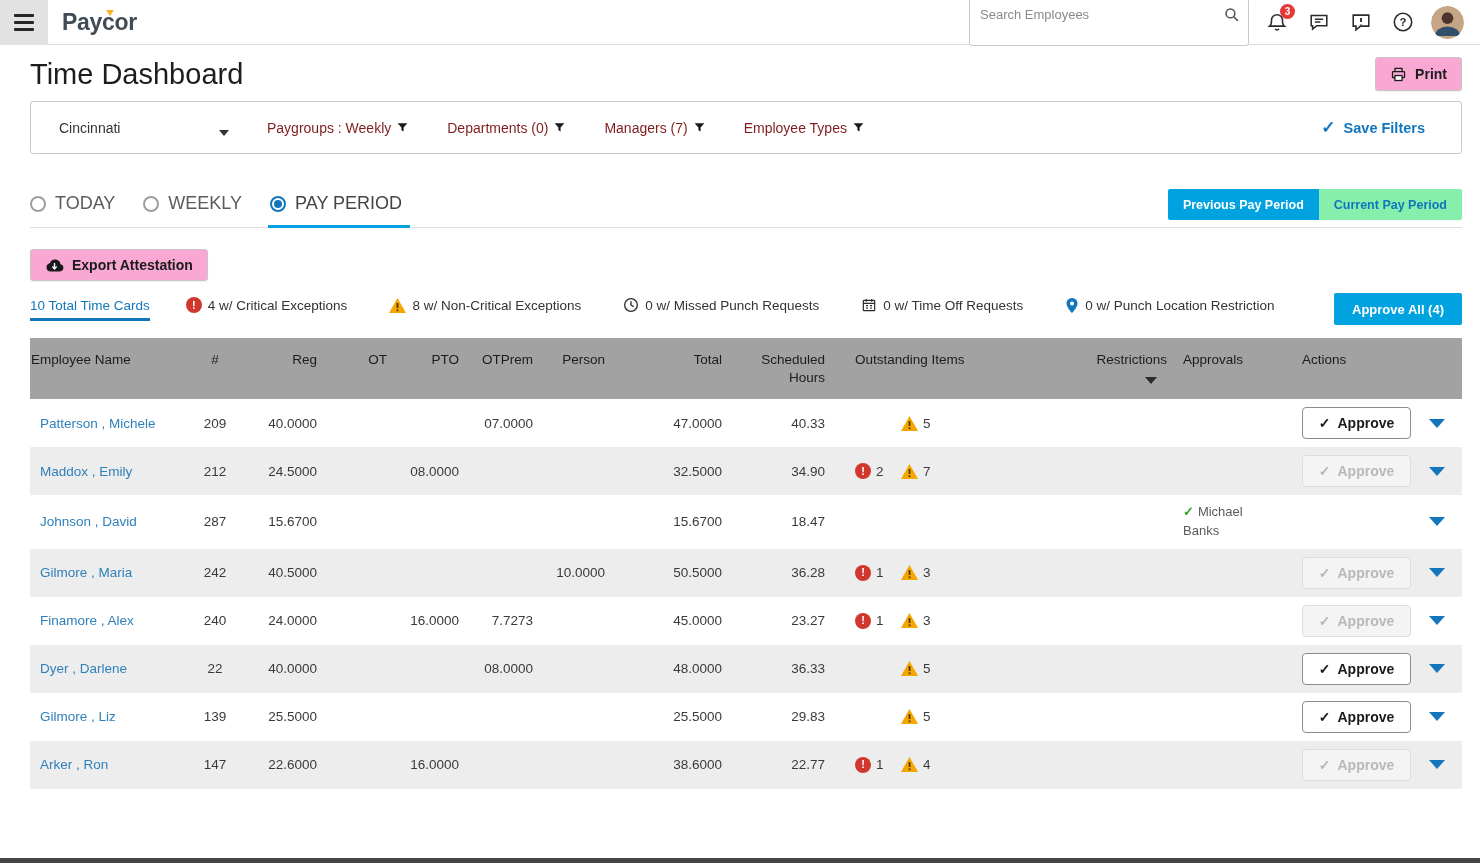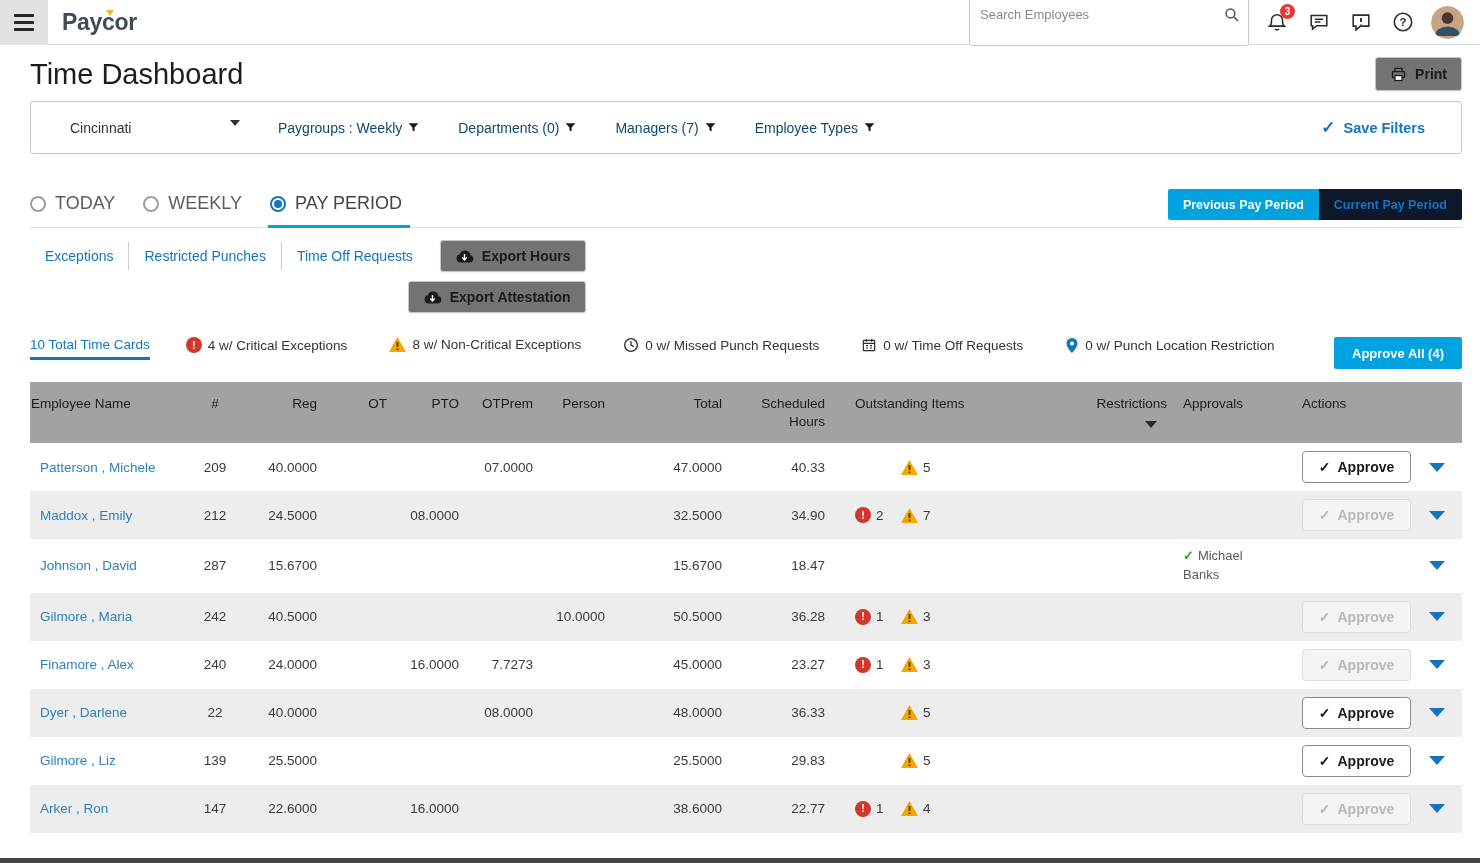--- a/index.html
+++ b/index.html
@@ -22,62 +22,62 @@
   .icon-btn { position:relative; display:flex; align-items:center; justify-content:center; width:28px; height:28px; cursor:pointer; }
   .badge { position:absolute; top:-4px; right:-4px; min-width:15px; height:15px; background:#e53935; color:#fff;
     font-size:10px; font-weight:bold; border-radius:8px; display:flex; align-items:center; justify-content:center; padding:0 3px; }
   .avatar { width:33px; height:33px; border-radius:50%; overflow:hidden; cursor:pointer; }
 
   
   .content { padding:0 18px 0 30px; }
   .title-row { display:flex; align-items:center; justify-content:space-between; margin:12px 0 10px; }
   .page-title { font-size:29px; font-weight:400; color:#1d1d1d; }
   .btn-outline { display:inline-flex; align-items:center; gap:8px; height:34px; padding:0 14px;
-    border:1px solid #c6c6c6; border-radius:3px; background:#737373; font-size:14px; font-weight:bold; color:#1b1b1b;
+    border:1px solid #c6c6c6; border-radius:3px; background:#f9a8d4; font-size:14px; font-weight:bold; color:#1b1b1b;
     cursor:pointer; font-family:inherit; box-shadow:0 1px 2px rgba(0,0,0,0.06); }
 
   
   .filter-bar { border:1px solid #c9c9c9; border-radius:3px; height:53px; display:flex; align-items:center;
     padding:0 28px; margin-bottom:28px; }
-  .loc-select { display:flex; align-items:flex-start; justify-content:space-between; width:170px; cursor:pointer; font-size:14px; color:#333;margin-left:11px; }
+  .loc-select { display:flex; align-items:flex-end; justify-content:space-between; width:170px; cursor:pointer; font-size:14px; color:#333; }
   .dd-caret { width:0; height:0; border-left:5px solid transparent; border-right:5px solid transparent; border-top:6px solid #333; }
-  .filter-item { margin-left:38px; display:flex; align-items:center; gap:5px; font-size:14px; color:#0c4a6e; cursor:pointer; }
+  .filter-item { margin-left:38px; display:flex; align-items:center; gap:5px; font-size:14px; color:#7f1d1d; cursor:pointer; }
   .save-filters { margin-left:auto; margin-right:8px; display:flex; align-items:center; gap:8px; color:#1276bd;
     font-size:14.5px; font-weight:bold; cursor:pointer; }
   .save-filters .chk { font-size:17px; font-weight:bold; }
 
   
   .view-switch { display:flex; align-items:center; border-bottom:1px solid #e0e0e0; }
   .radio-group { display:flex; align-items:center; gap:9px; margin-right:28px; cursor:pointer;
     position:relative; padding:11px 0 13px; }
   .radio { width:16px; height:16px; border:2px solid #9e9e9e; border-radius:50%; background:#fff; position:relative; }
   .radio-label { font-size:18px; color:#5c5c5c; }
   .radio-group.active .radio { border-color:#1276bd; }
   .radio-group.active .radio::after { content:""; position:absolute; left:2px; top:2px; width:8px; height:8px;
     border-radius:50%; background:#1276bd; }
   .radio-group.active .radio-label { color:#444; }
   .radio-group.active::after { content:""; position:absolute; left:-2px; right:-8px; bottom:-1px; height:3px; background:#00a3e0; }
   .seg-btns { margin-left:auto; display:flex; }
   .seg-btn { height:31px; padding:0 15px; font-size:12.5px; font-weight:bold; border:none; cursor:pointer; font-family:inherit; }
   .seg-prev { background:#00a3e0; color:#fff; border-radius:2px 0 0 2px; }
-  .seg-curr { background:#0f172a; color:#1276bd; border-radius:0 2px 2px 0; }
+  .seg-curr { background:#86efac; color:#1276bd; border-radius:0 2px 2px 0; }
 
   
   .period-section { margin-top:12px; display:flex; justify-content:space-between; }
   .pp-range { font-size:13.5px; font-weight:bold; color:#333; margin-top:4px; }
   .pp-updated { font-size:13px; color:#8c8c8c; margin-top:10px; }
   .period-right { display:flex; flex-direction:column; align-items:flex-end; }
   .links-row { display:flex; align-items:center; }
   .pp-link { color:#1276bd; font-size:14px; padding:0 15px; cursor:pointer; text-decoration:none; }
   .vsep { width:1px; height:28px; background:#ccc; }
   .btn-export { margin-left:12px; }
   .attn-btn { margin-top:9px; }
 
   
-  .summary-bar { margin-top:24px; display:flex; align-items:flex-start; }
+  .summary-bar { margin-top:12px; display:flex; align-items:center; }
   .sum-item { display:flex; align-items:center; gap:6px; font-size:13.5px; color:#333; margin-right:42px;
     padding-bottom:8px; cursor:pointer; position:relative; white-space:nowrap; }
   .sum-item.active { color:#1276bd; margin-right:36px; }
   .sum-item.active::after { content:""; position:absolute; left:0; right:0; bottom:0; height:3px; background:#1276bd; }
   .crit-badge { width:16px; height:16px; border-radius:50%; background:#d0382d; color:#fff; font-size:11px; font-weight:bold;
     display:inline-flex; align-items:center; justify-content:center; line-height:1; flex:none; }
   .approve-all { margin-left:auto; height:32px; padding:0 18px; background:#00a3e0; color:#fff; border:none;
     border-radius:2px; font-size:13px; font-weight:bold; cursor:pointer; font-family:inherit; margin-bottom:0; }
 
   
@@ -236,35 +236,20 @@
       <span class="radio-label">PAY PERIOD</span>
     </div>
     <div class="seg-btns">
       <button class="seg-btn seg-prev">Previous Pay Period</button>
       <button class="seg-btn seg-curr">Current Pay Period</button>
     </div>
   </div>
 
   <div class="period-section">
     <div class="period-right">
-      <div class="links-row">
-        <a class="pp-link">Exceptions</a>
-        <span class="vsep"></span>
-        <a class="pp-link">Restricted Punches</a>
-        <span class="vsep"></span>
-        <a class="pp-link">Time Off Requests</a>
-        <button class="btn-outline btn-export" style="height:32px;">
-          <svg width="19" height="15" viewBox="0 0 24 19">
-              <path d="M19.6 7.9A7 7 0 0 0 6 6.6 5.3 5.3 0 0 0 6.3 17h12.5a4.6 4.6 0 0 0 .8-9.1z" fill="#1a1a1a"></path>
-              <path d="M12 6.5v7" stroke="#fff" stroke-width="1.8" fill="none"></path>
-              <path d="M9.3 10.8 12 13.8l2.7-3" stroke="#fff" stroke-width="1.8" fill="none"></path>
-            </svg>
-          <span>Export Hours</span>
-        </button>
-      </div>
       <button class="btn-outline attn-btn" style="height:32px;">
         <svg width="19" height="15" viewBox="0 0 24 19">
             <path d="M19.6 7.9A7 7 0 0 0 6 6.6 5.3 5.3 0 0 0 6.3 17h12.5a4.6 4.6 0 0 0 .8-9.1z" fill="#1a1a1a"></path>
             <path d="M12 6.5v7" stroke="#fff" stroke-width="1.8" fill="none"></path>
             <path d="M9.3 10.8 12 13.8l2.7-3" stroke="#fff" stroke-width="1.8" fill="none"></path>
           </svg>
         <span>Export Attestation</span>
       </button>
     </div>
   </div>

